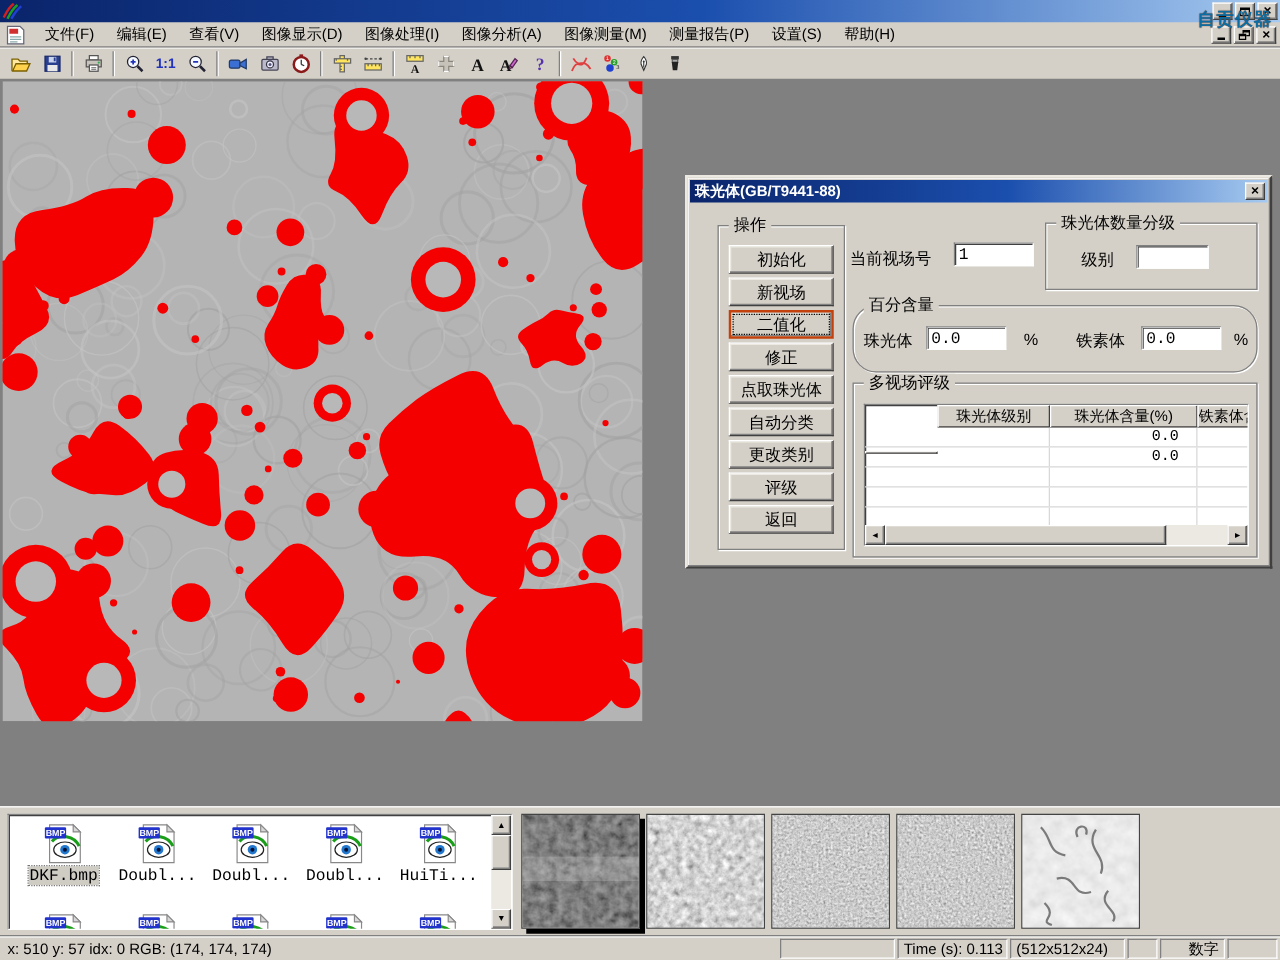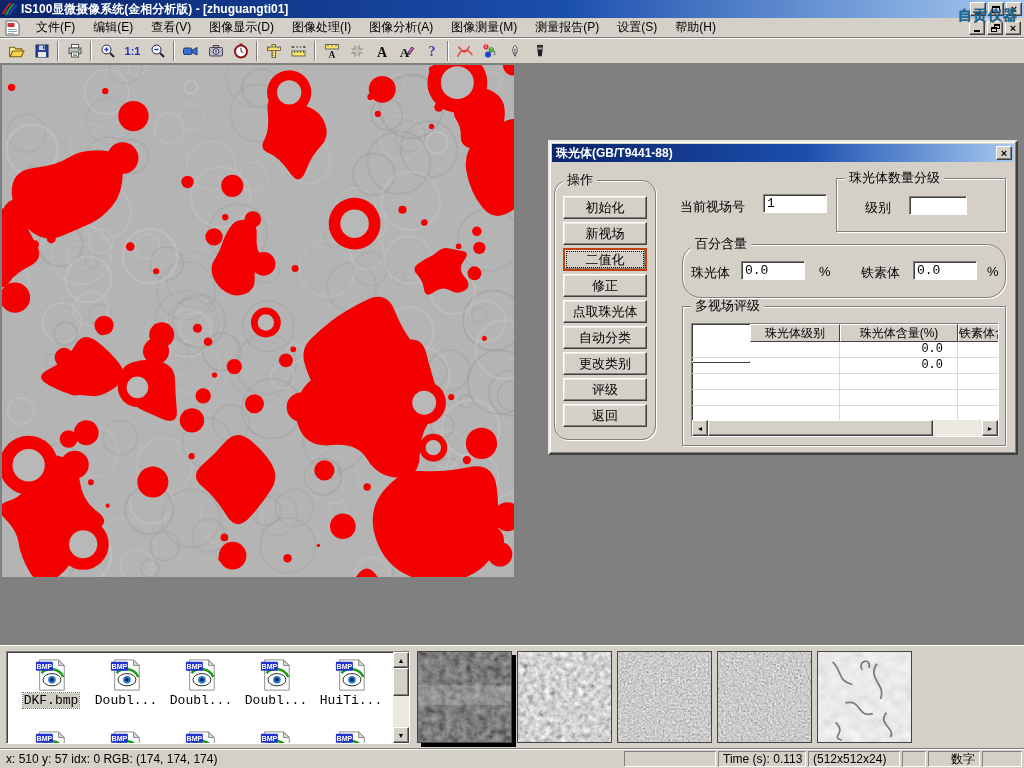--- a/index.html
+++ b/index.html
@@ -165,21 +165,20 @@
     </filter>
   </defs>
 </svg>
 
 <div id="titlebar">
   <svg class="ticon" viewBox="0 0 16 14">
     <path d="M1 12 C4 6 6 3 9 1" stroke="#d02020" stroke-width="2" fill="none"></path>
     <path d="M4 13 C7 7 9 4 12 2" stroke="#20a020" stroke-width="2" fill="none"></path>
     <path d="M7 13 C10 8 12 5 15 3" stroke="#2040d0" stroke-width="2" fill="none"></path>
   </svg>
-  <span>IS100显微摄像系统(金相分析版) - [zhuguangti01]</span>
   <div id="title-buttons">
     <div class="winbtn">
         <span class="glyph-min"></span>
       </div>
     <div class="winbtn">
         <span class="glyph-max"></span>
       </div>
     <div class="winbtn">
         <span class="glyph-x">×</span>
       </div>
@@ -657,21 +656,21 @@
   </div>
 
   <div id="dialog">
     <div id="dialog-title">
       <span>珠光体(GB/T9441-88)</span>
       <div class="winbtn">
           <span class="glyph-x">×</span>
         </div>
     </div>
 
-    <div class="groupbox" style="left:4px; top:38px; width:102px; height:260px;border-radius:14px;">
+    <div class="groupbox" style="left:24px; top:38px; width:102px; height:260px;">
       <span class="legend">操作</span>
       <div style="padding-top:12px;">
         <button class="btn98">初始化</button>
         <button class="btn98">新视场</button>
         <button class="btn98 focused">二值化</button>
         <button class="btn98">修正</button>
         <button class="btn98">点取珠光体</button>
         <button class="btn98">自动分类</button>
         <button class="btn98">更改类别</button>
         <button class="btn98">评级</button>

